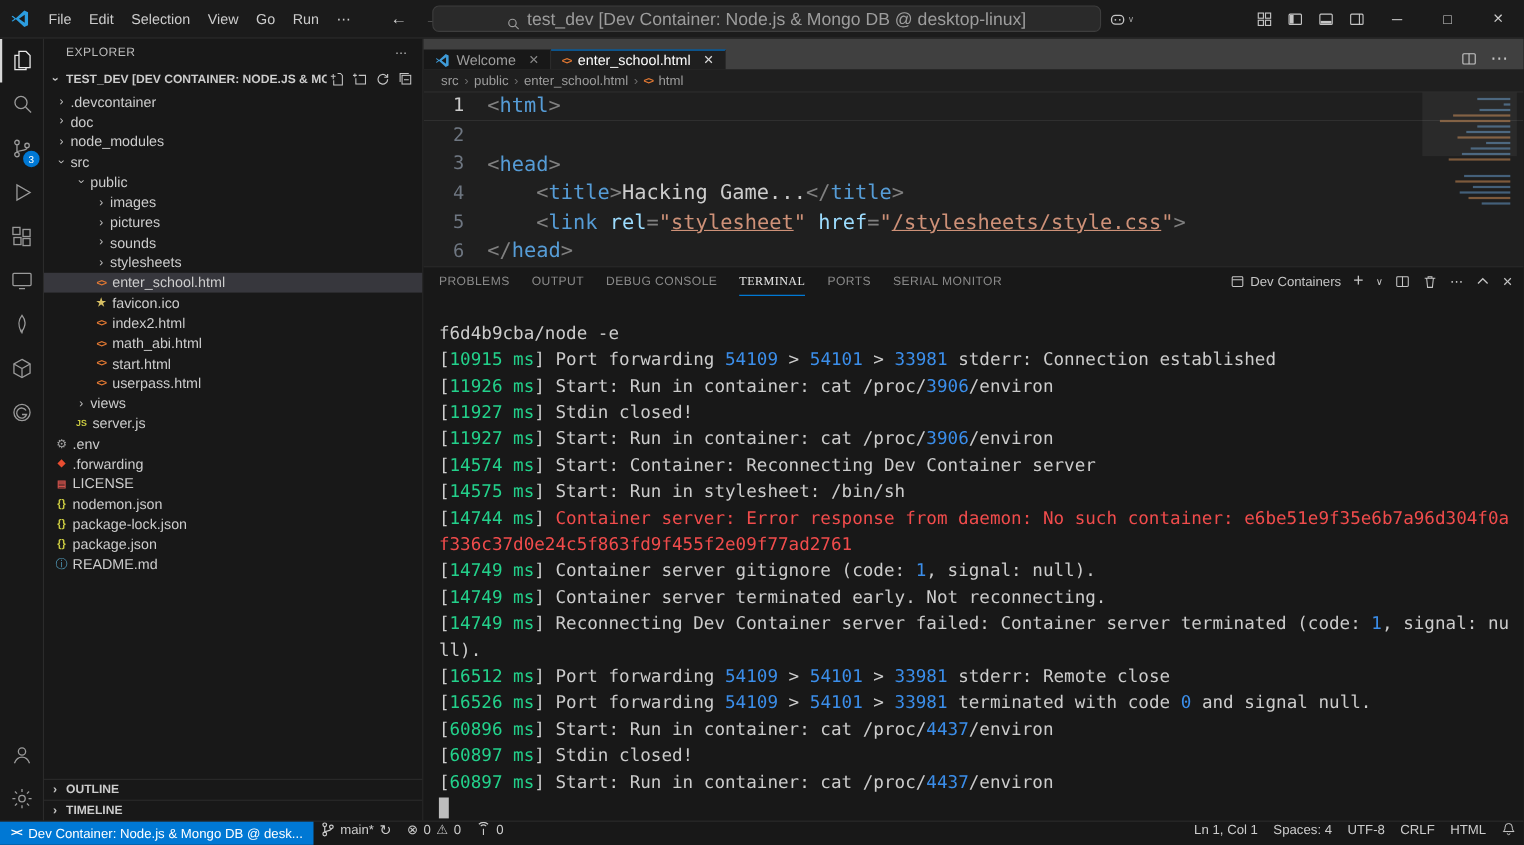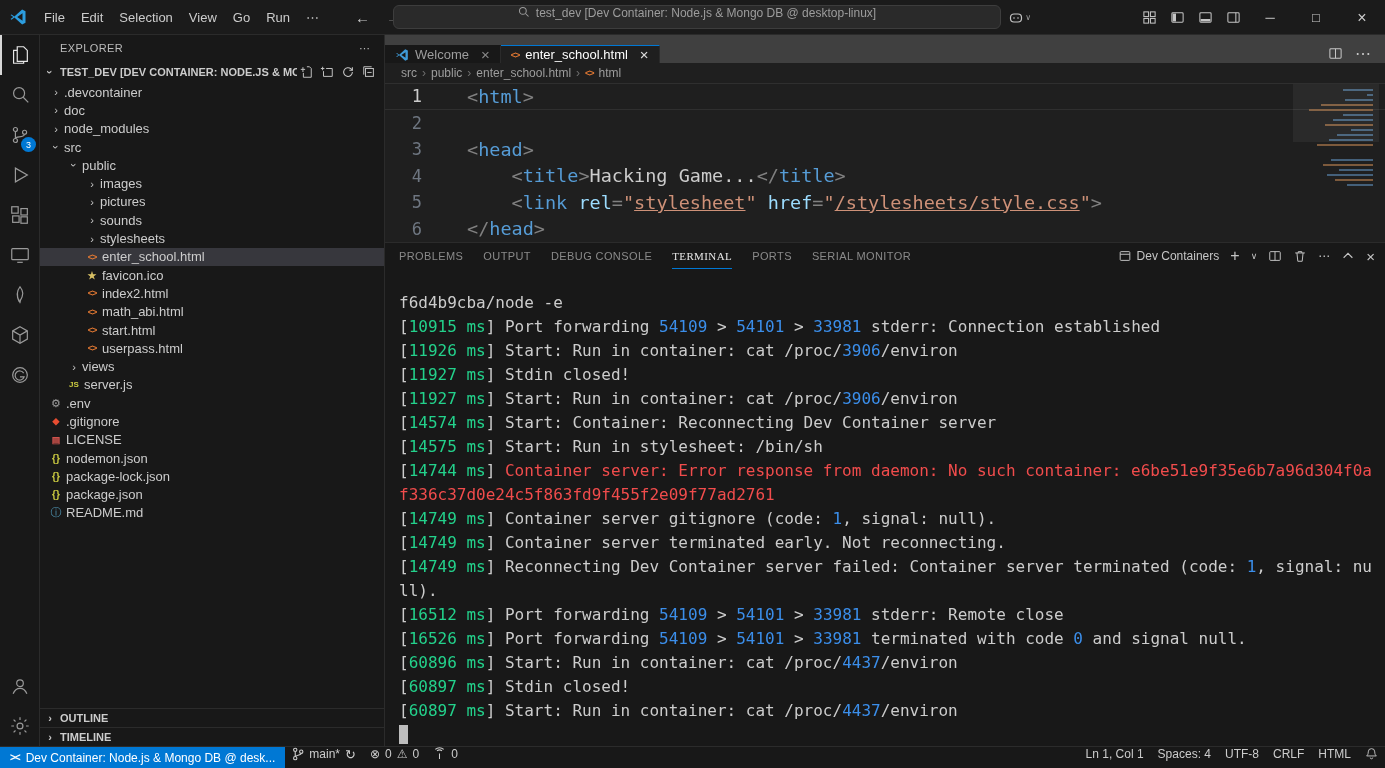--- a/index.html
+++ b/index.html
@@ -8,22 +8,22 @@
   svg{display:block;}
 
   
   .titlebar{position:absolute;top:0;left:0;right:0;height:35px;background:#1b1b1b;
     border-bottom:1px solid #2b2b2b;display:flex;align-items:center;font-size:13px;z-index:5;}
   .logo{width:36px;display:flex;justify-content:center;}
   .menus{display:flex;}
   .menu-item{padding:3px 8px;border-radius:5px;color:#cccccc;}
   .nav-arrows{display:flex;gap:16px;margin-left:28px;font-size:15px;}
   .cmd-center{position:absolute;left:393px;top:5px;width:608px;height:24px;background:#2a2a2a;
-    border:1px solid #3d3d3d;border-radius:6px;display:flex;align-items:flex-start;justify-content:center;
-    gap:6px;color:#9d9d9d;font-size:12px;}
+    border:1px solid #3d3d3d;border-radius:6px;display:flex;align-items:flex-end;justify-content:center;
+    gap:6px;color:#9d9d9d;font-size:16px;}
   .tb-right{position:absolute;right:0;top:0;height:35px;display:flex;align-items:center;}
   .tb-icon{width:28px;height:28px;display:flex;align-items:center;justify-content:center;color:#c5c5c5;border-radius:5px;}
   .copilot-wrap{display:flex;align-items:center;margin-right:104px;color:#c5c5c5;}
   .mini-chev{font-size:8px;margin-left:1px;color:#9d9d9d;}
   .win-btn{width:46px;height:35px;display:flex;align-items:center;justify-content:center;font-size:13px;color:#cccccc;}
 
   
   .main{position:absolute;top:35px;bottom:22px;left:0;right:0;display:flex;}
 
   
@@ -77,21 +77,21 @@
     font-size:12px;color:#9d9d9d;flex:none;}
   .bc-sep{color:#6e6e6e;}
   .bc-sym{color:#e37933;font-size:9px;font-weight:bold;letter-spacing:-1px;}
 
   .code{position:relative;height:159px;font-family:"DejaVu Sans Mono",monospace;
     font-size:18.5px;flex:none;overflow:hidden;}
   .cline{height:26.5px;display:flex;align-items:center;}
   .cline.current{box-shadow:inset 0 1px 0 #2f2f2f, inset 0 -1px 0 #2f2f2f;}
   .cline .lnum{width:58px;text-align:right;padding-right:21px;color:#6e7681;font-size:17px;flex:none;}
   .cline.current .lnum{color:#cccccc;}
-  .ccontent{white-space:pre;margin-left:24px;}
+  .ccontent{white-space:pre;}
   .s-p{color:#808080;}.s-t{color:#569cd6;}.s-a{color:#9cdcfe;}.s-s{color:#ce9178;}
   .s-f{color:#cccccc;}.s-su{color:#ce9178;text-decoration:underline;}
 
   .minimap{position:absolute;top:3px;right:12px;width:74px;}
   .minimap i{display:block;height:2px;margin:3px 0 3px auto;background:#44607a;}
   .minimap i.o{background:#7d5a3c;}
   .minimap i.gap{background:transparent;}
   .minimap .slider{position:absolute;left:-6px;right:-6px;top:-2px;height:58px;background:rgba(255,255,255,.05);}
 
   
@@ -366,21 +366,21 @@
         <div class="tree-row" style="padding-left: 26px;">
           <span class="ficon i-js">JS</span>
           <span class="tlabel">server.js</span>
         </div>
         <div class="tree-row" style="padding-left: 8px;">
           <span class="ficon i-env">⚙</span>
           <span class="tlabel">.env</span>
         </div>
         <div class="tree-row" style="padding-left: 8px;">
           <span class="ficon i-git">◆</span>
-          <span class="tlabel">.gitignore</span>
+          <span class="tlabel">.forwarding</span>
         </div>
         <div class="tree-row" style="padding-left: 8px;">
           <span class="ficon i-license">▤</span>
           <span class="tlabel">LICENSE</span>
         </div>
         <div class="tree-row" style="padding-left: 8px;">
           <span class="ficon i-json">{}</span>
           <span class="tlabel">nodemon.json</span>
         </div>
         <div class="tree-row" style="padding-left: 8px;">

